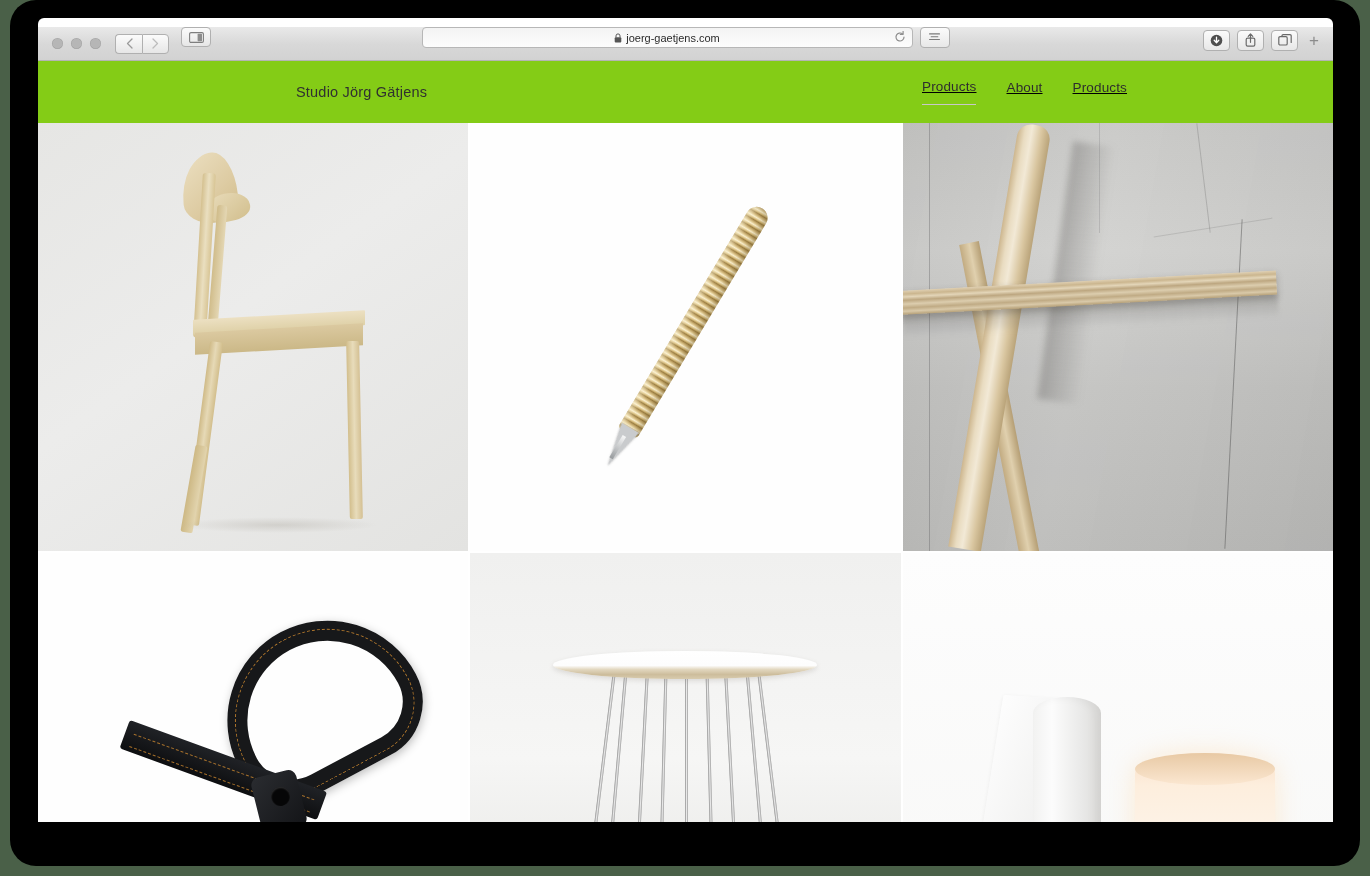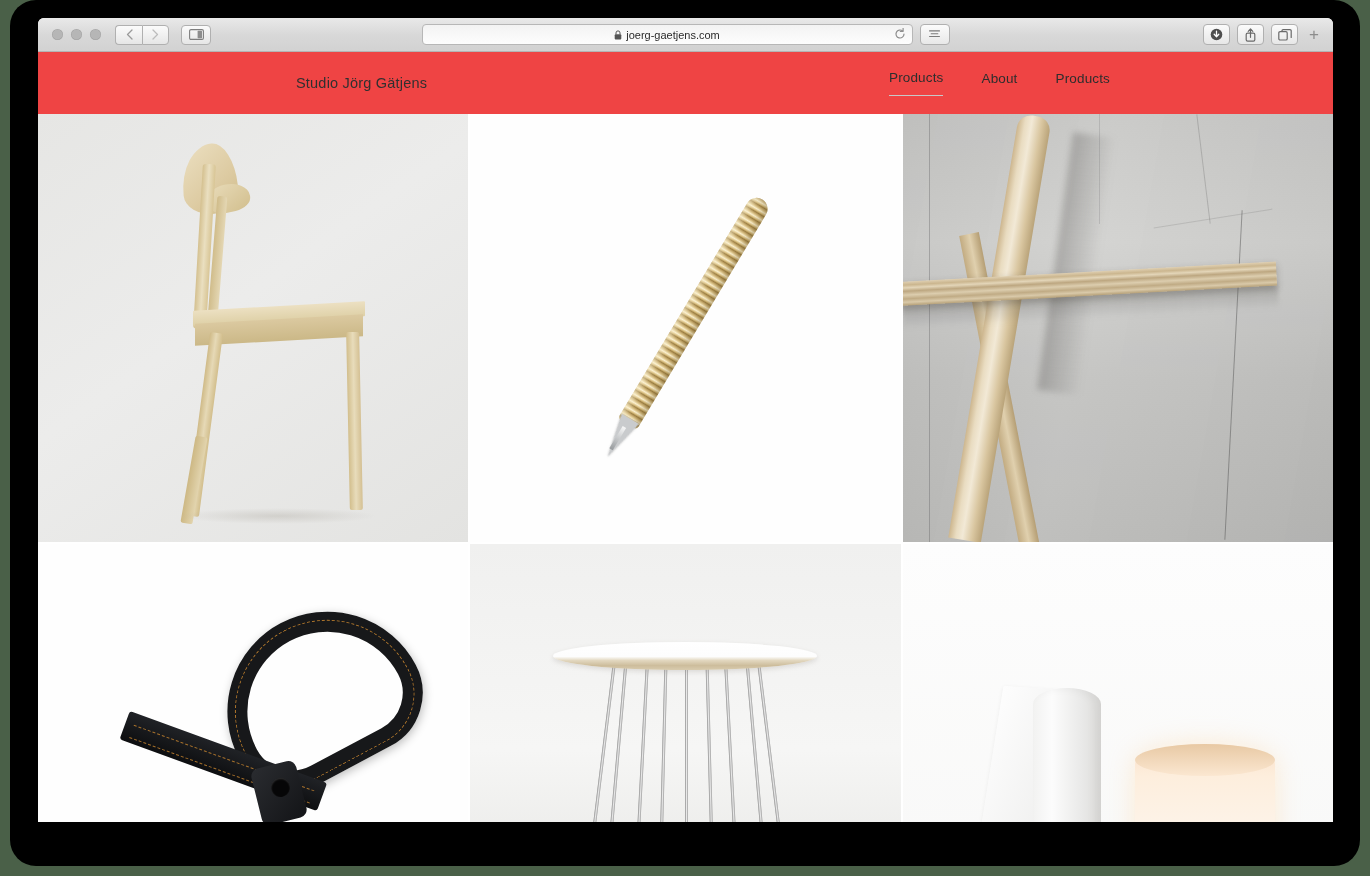--- a/index.html
+++ b/index.html
@@ -42,22 +42,22 @@
     box-shadow: 0 0 0 0.5px rgba(0,0,0,.35);
   }
 
   
   .titlebar {
     position: relative;
     height: 34px;
     background: linear-gradient(to bottom, #e9e9e9 0%, #d8d8d8 52%, #d2d2d2 100%);
     border-bottom: 1px solid #b4b4b4;
     display: flex;
-    align-items: center;
     padding: 0 8px;
+    margin-top: 9px;
   }
 
   .traffic-lights {
     display: flex;
     gap: 8px;
     align-items: center;
     margin-left: 6px;
     margin-right: 14px;
   }
   .light {
@@ -162,36 +162,37 @@
   .page {
     height: 770px;
     background: #fff;
     overflow: hidden;
   }
 
   .site-header {
     height: 62px;
     display: flex;
     align-items: center;
-    background: #ef4444;
+    background: #84cc16;
     position: relative;
   }
   .brand {
     position: absolute;
     left: 258px;
     font-size: 14.5px;
     color: #303030;
     letter-spacing: .2px;
   }
   .site-nav {
     position: absolute;
-    right: 223px;
+    right: 206px;
     display: flex;
     align-items: flex-end;
-    gap: 38px;
+    gap: 30px;
+    text-decoration: underline;
   }
   .nav-link {
     font-size: 13.5px;
     color: #2e2e2e;
     text-decoration: none;
     padding-bottom: 10px;
     letter-spacing: .15px;
     white-space: nowrap;
   }
   .nav-link.active { border-bottom: 1px solid #c8c8c8; }

